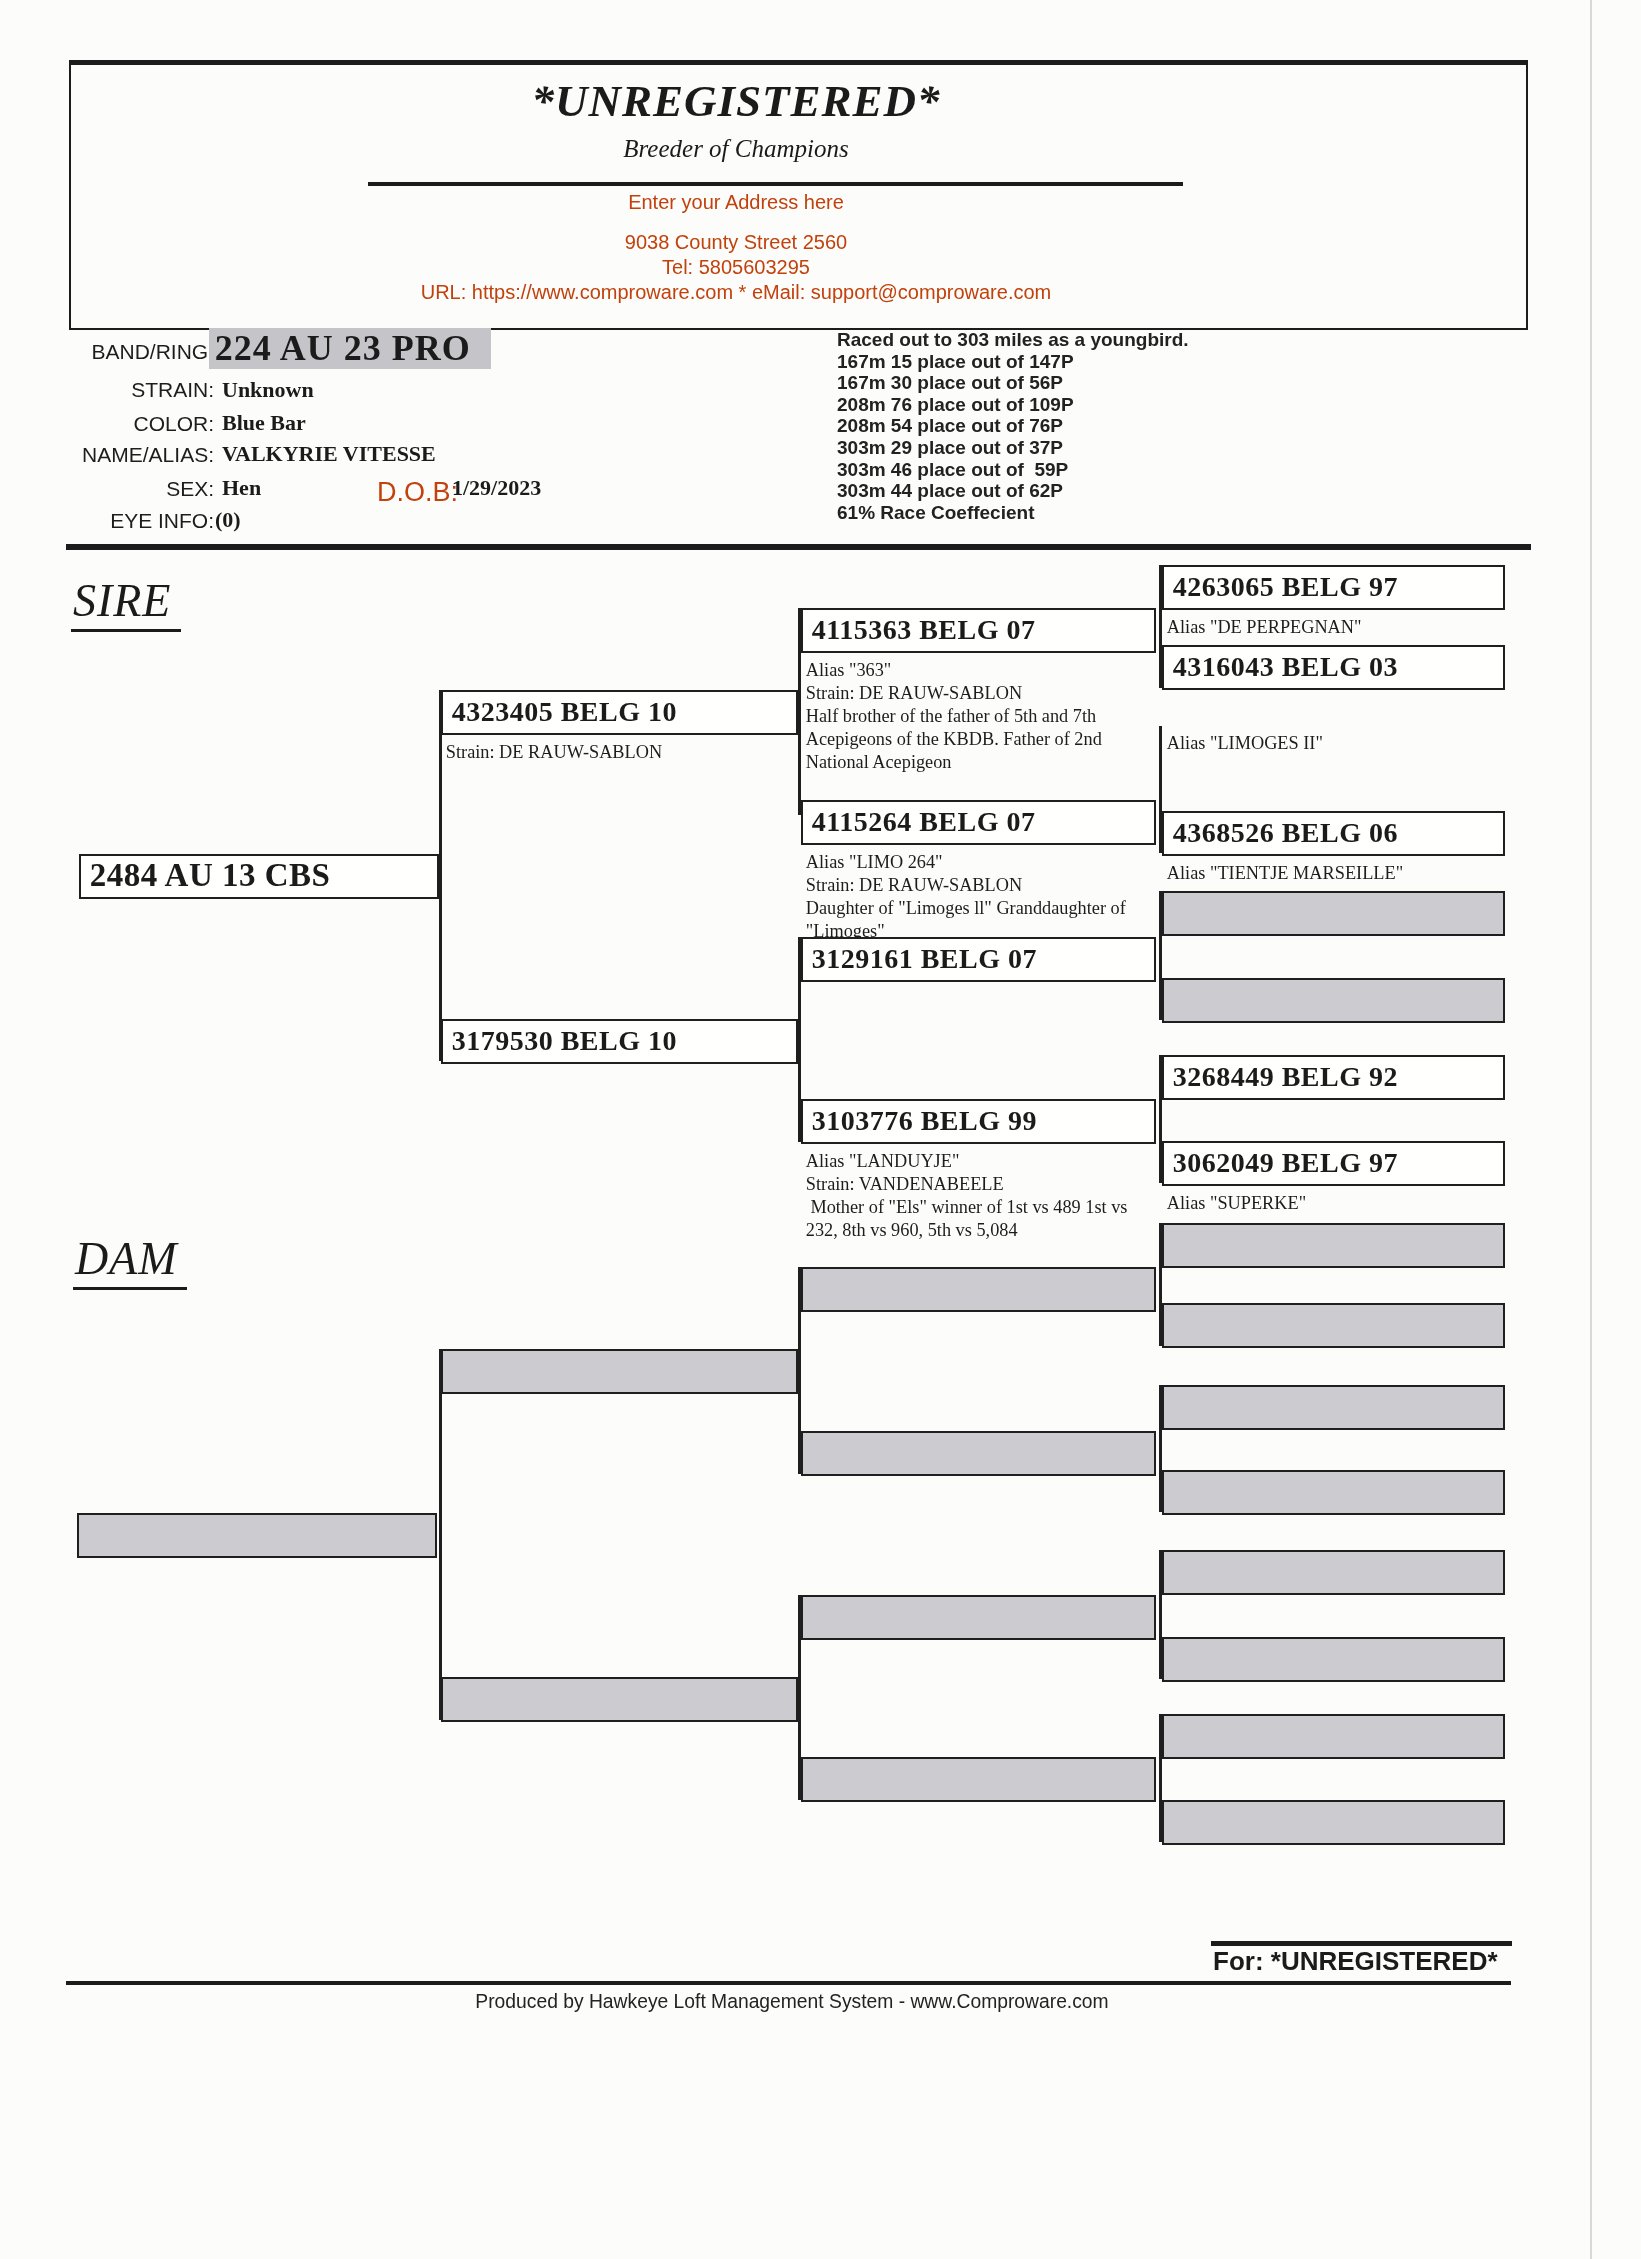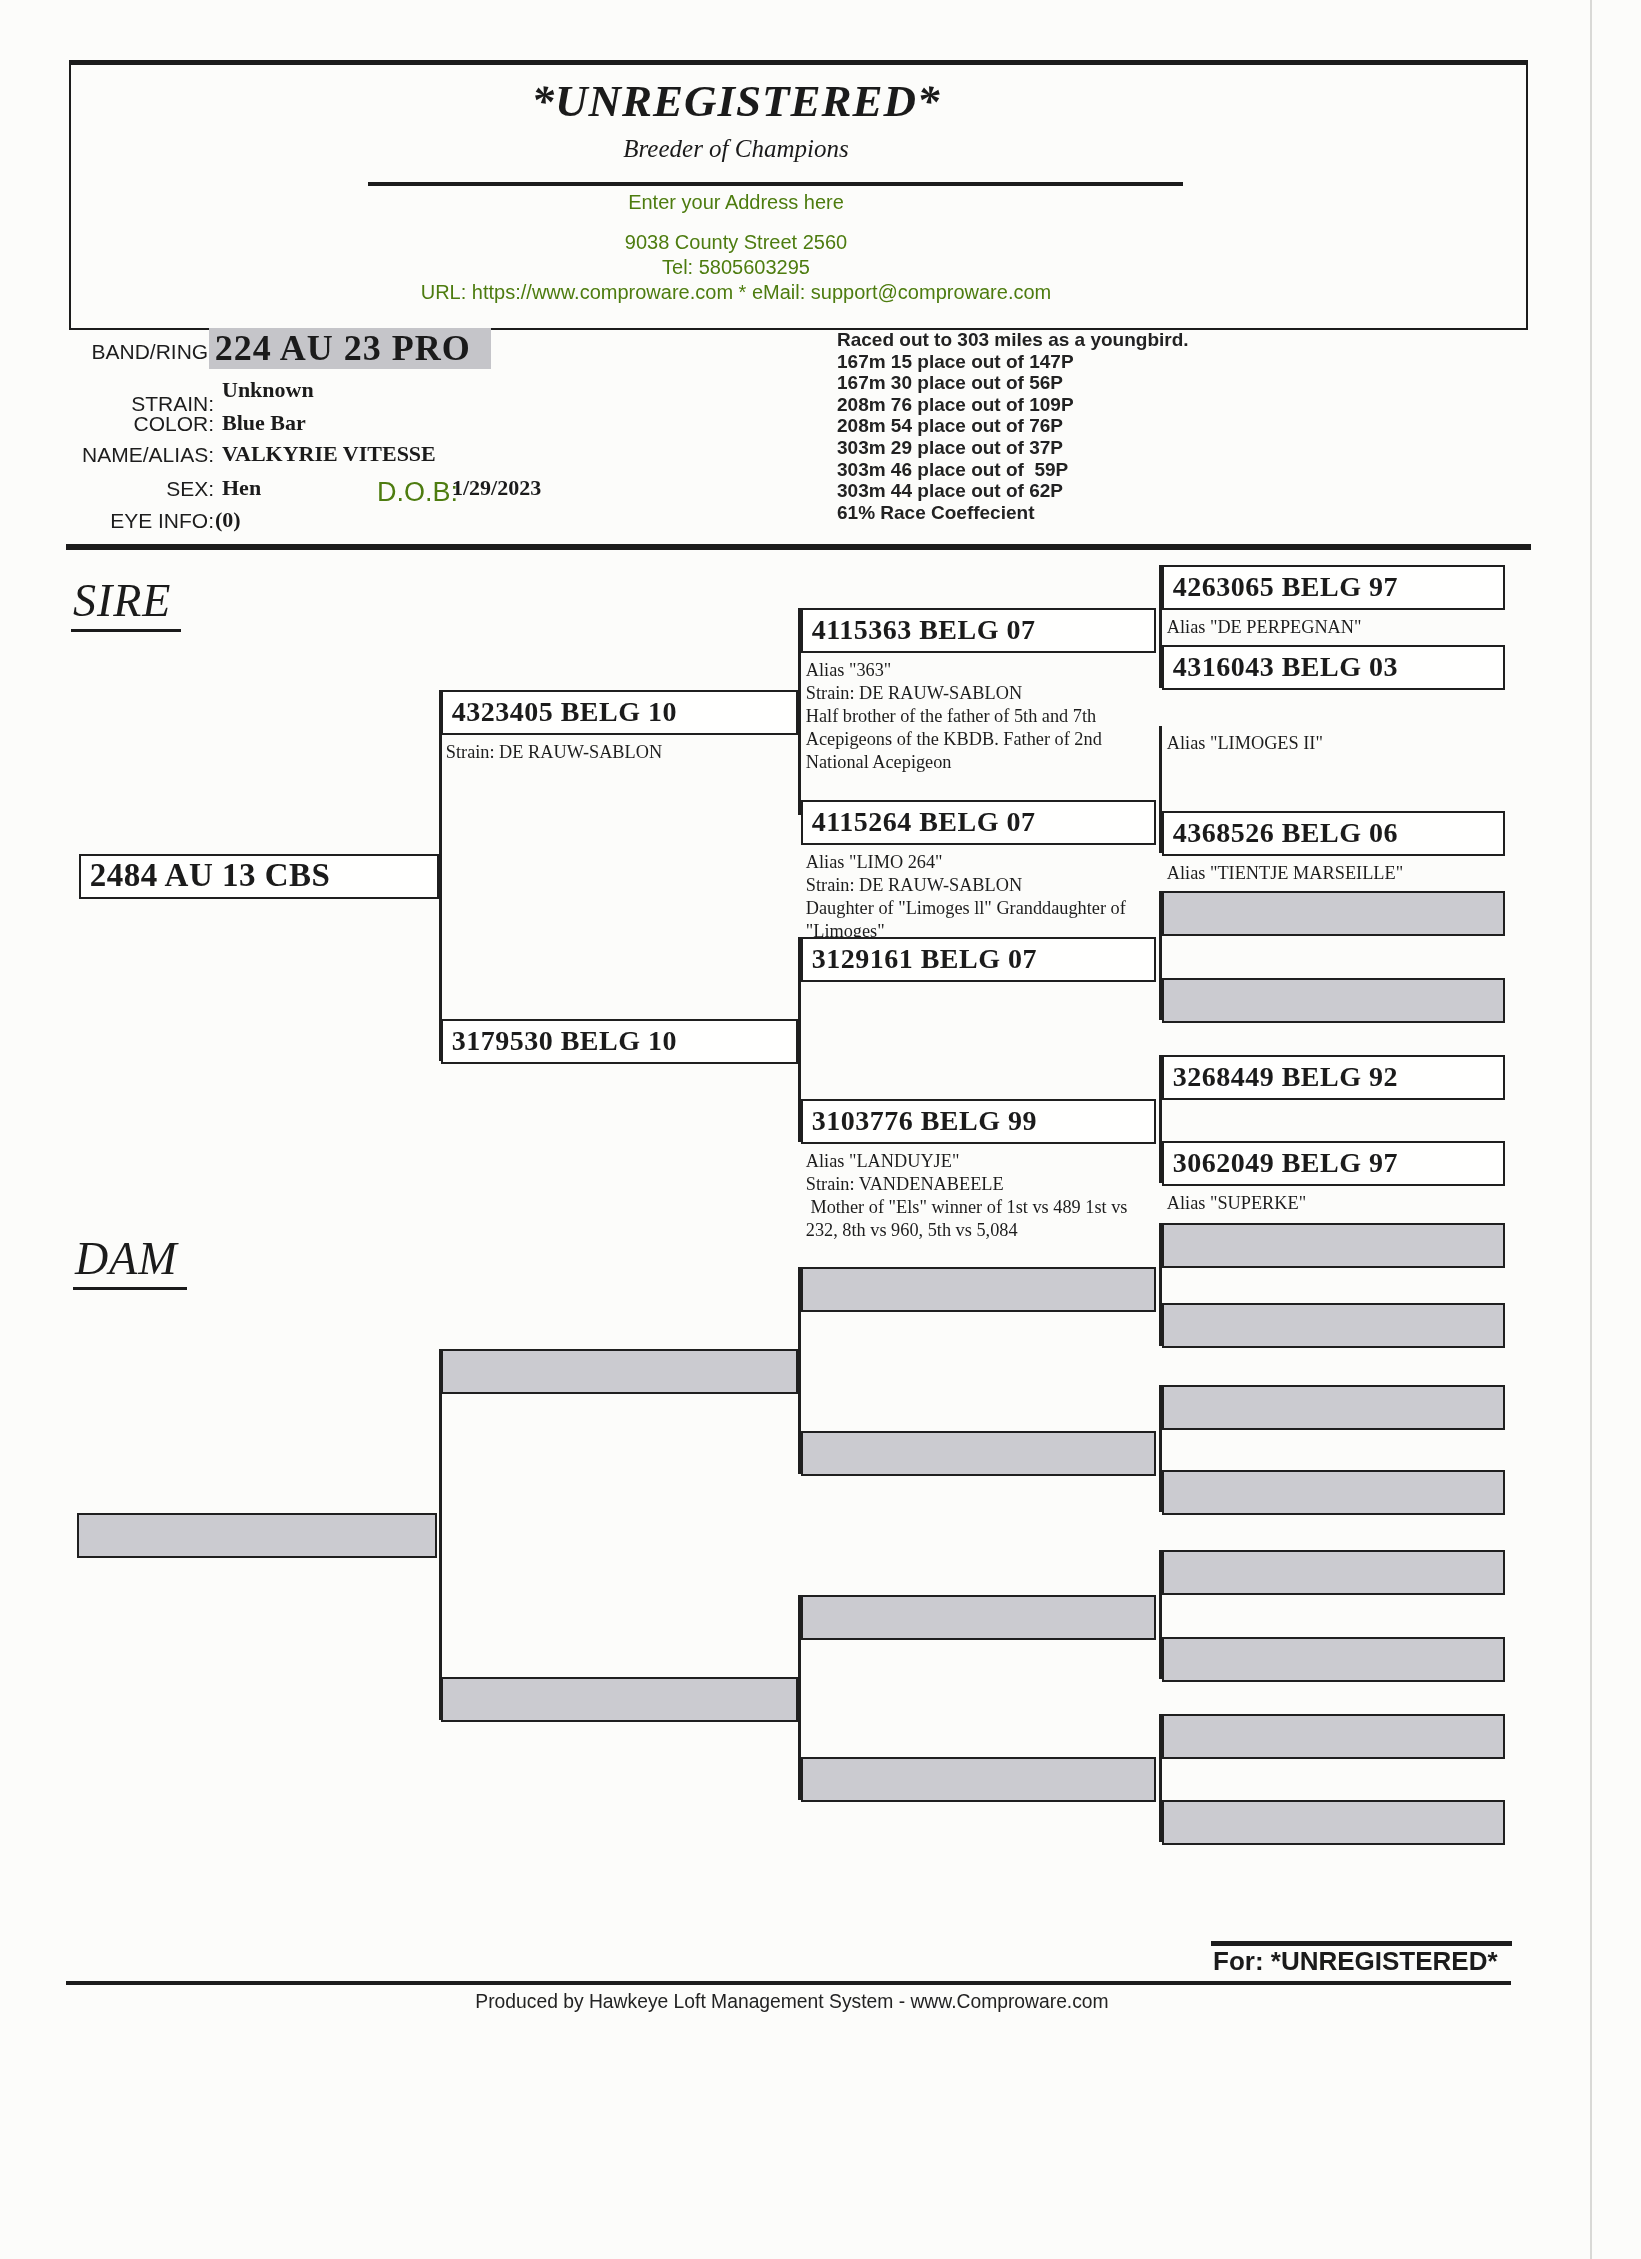--- a/index.html
+++ b/index.html
@@ -10,21 +10,21 @@
   }
   .abs { position:absolute; }
   .rule { position:absolute; background:#1c1c1c; }
 
   
   .lh-box { position:absolute; left:69px; top:60px; width:1455px; height:263px;
             border:2.9px solid #1c1c1c; border-top-width:5.8px; }
   .lh-line { position:absolute; left:0; width:1330px; text-align:center; white-space:nowrap; }
   .lh-title { top:9.7px; font-style:italic; font-weight:bold; font-size:45px; letter-spacing:1px; }
   .lh-sub   { top:70px; font-style:italic; font-size:25px; }
-  .lh-sans  { font-family:"Liberation Sans", sans-serif; font-size:20px; color:#4d7c0f; }
+  .lh-sans  { font-family:"Liberation Sans", sans-serif; font-size:20px; color:#c2410c; }
 
   
   .flabel { position:absolute; left:0; width:214px; text-align:right;
             font-family:"Liberation Sans", sans-serif; font-size:21px; color:#1d1d1d; white-space:nowrap; }
   .fval   { position:absolute; font-weight:bold; font-size:22px; white-space:nowrap; }
   .band-hl { position:absolute; left:209px; top:328px; width:282px; height:41px; background:#c5c5c9; }
   .band-val { font-weight:bold; font-size:36px; line-height:41px; padding-left:5.8px; letter-spacing:1px; white-space:nowrap; }
 
   
   .race { position:absolute; left:837px; top:329px;
@@ -65,21 +65,21 @@
     <div class="lh-line lh-sans" style="top:126px;">Enter your Address here</div>
     <div class="lh-line lh-sans" style="top:166px;">9038 County Street 2560</div>
     <div class="lh-line lh-sans" style="top:191px;">Tel: 5805603295</div>
     <div class="lh-line lh-sans" style="top:216px;">URL: https://www.comproware.com * eMail: support@comproware.com</div>
   </div>
 
   <div class="flabel" style="top:340px;">BAND/RING:</div>
   <div class="band-hl">
     <div class="band-val">224 AU 23 PRO</div>
   </div>
-  <div class="flabel" style="top:378px;margin-top:14px;">STRAIN:</div>
+  <div class="flabel" style="top:378px;">STRAIN:</div>
   <div class="fval" style="left:222px; top:377px;">Unknown</div>
   <div class="flabel" style="top:412px;">COLOR:</div>
   <div class="fval" style="left:222px; top:410px;">Blue Bar</div>
   <div class="flabel" style="top:443px;">NAME/ALIAS:</div>
   <div class="fval" style="left:222px; top:441px;">VALKYRIE VITESSE</div>
   <div class="flabel" style="top:477px;">SEX:</div>
   <div class="fval" style="left:222px; top:475px;">Hen</div>
   <div class="abs lh-sans" style="left:377px; top:477px; font-size:27px;">D.O.B:</div>
   <div class="fval" style="left:452px; top:475px;">1/29/2023</div>
   <div class="flabel" style="top:509px;">EYE INFO:</div>

